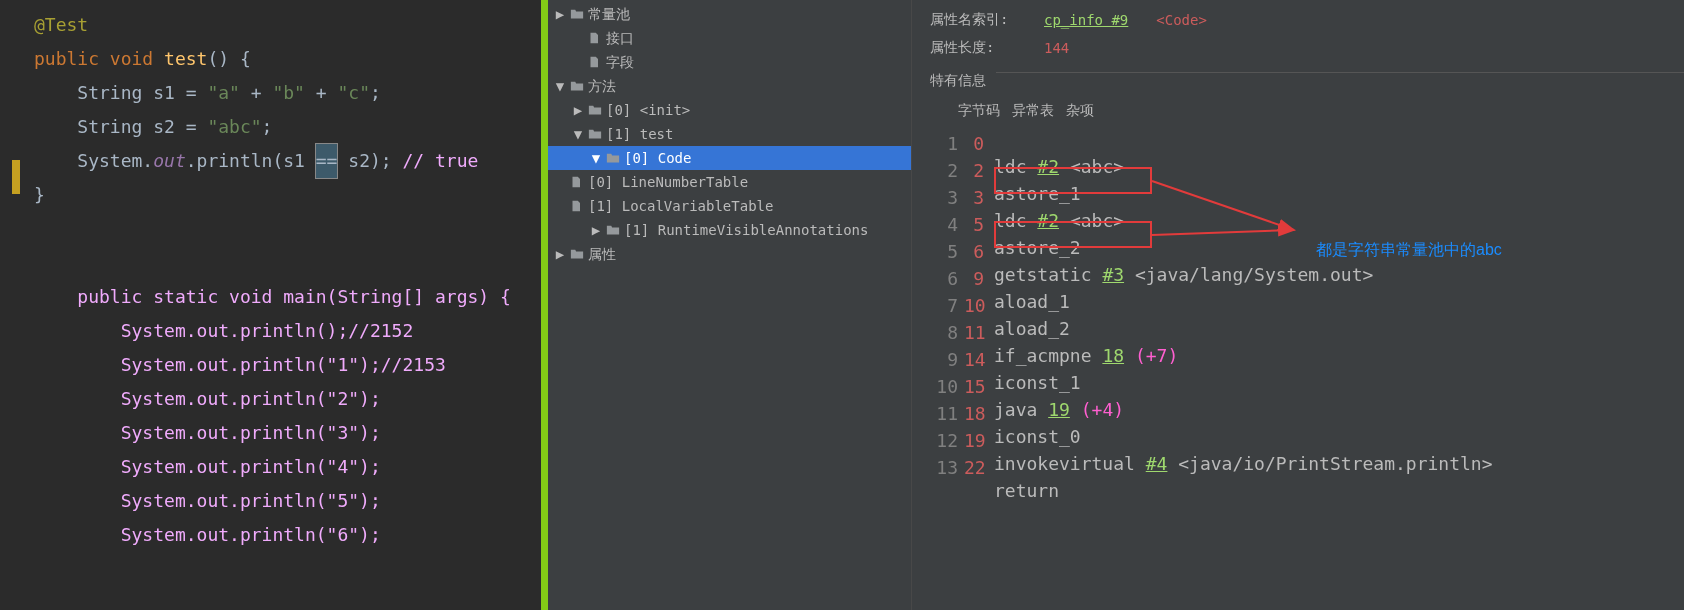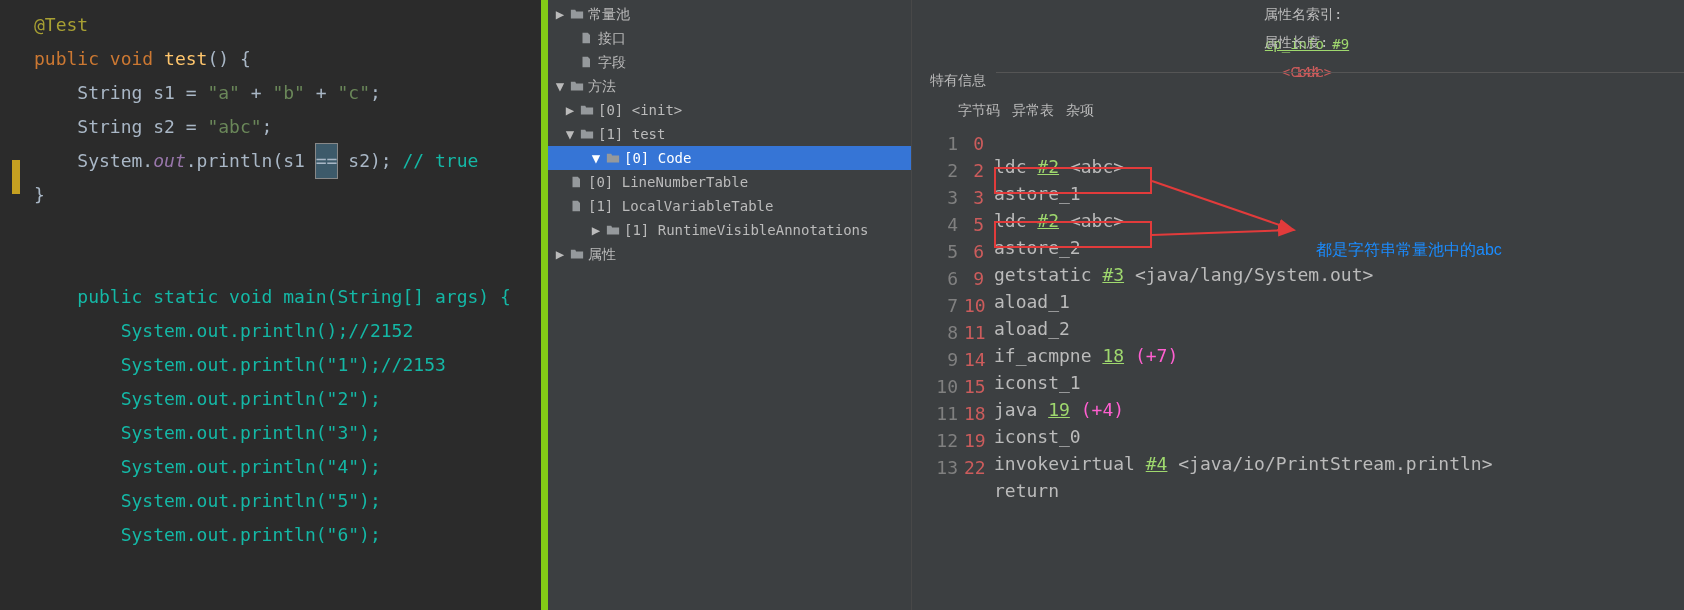--- a/index.html
+++ b/index.html
@@ -32,21 +32,21 @@
   .cursor-cell {
     display: inline-block;
     background: #3d5a6a;
     outline: 1px solid #888;
   }
   .anno   { color: #a8a033; }
   .kw     { color: #cc7832; }
   .id     { color: #ffc66d; }
   .str    { color: #6a8759; }
   .field  { color: #9876aa; font-style: italic; }
-  .comment{ color: #14b8a6; }
+  .comment{ color: #f0abfc; }
   .punct  { color: #a9b7c6; }
 
   
   .tree {
     width: 364px;
     background: #3c3f41;
     padding-top: 2px;
     font-size: 14px;
     color: #bbbbbb;
     border-right: 1px solid #484848;
@@ -61,33 +61,33 @@
     cursor: default;
   }
   .tree-row.sel { background: #3675d6; color: #fff; }
   .tree-arrow { width: 12px; text-align: center; color: #bbbbbb; }
   .tree-row.sel .tree-arrow { color: #fff; }
   .tree-icon { width: 14px; height: 14px; display: inline-flex; align-items: center; justify-content: center; }
   .tree-icon.folder svg { fill: #95999c; }
   .tree-icon.file   svg { fill: #95999c; }
   .tree-label {}
   .d1 { padding-left: 6px; }
-  .d2 { padding-left: 16px; }
+  .d2 { padding-left: 24px; }
   .d3 { padding-left: 42px; }
   .d4 { }
 
   
   .right {
     flex: 1;
     background: #3c3f41;
     padding: 6px 0 0 18px;
     position: relative;
     color: #bbbbbb;
   }
-  .prop-row { height: 28px; display: flex; align-items: center; gap: 12px; font-size: 14px; flex-direction: column; }
+  .prop-row { height: 28px; display: flex; align-items: center; gap: 28px; font-size: 14px; }
   .prop-label { color: #bbbbbb; width: 86px; }
   .prop-cp { color: #9fd86e; text-decoration: underline; }
   .prop-tag { color: #cc5c5c; }
   .section-title {
     margin-top: 10px;
     font-size: 14px;
     display: flex; align-items: flex-start; gap: 10px;
   }
   .section-title .rule { flex: 1; height: 1px; background: #555; }
   .tabs {

